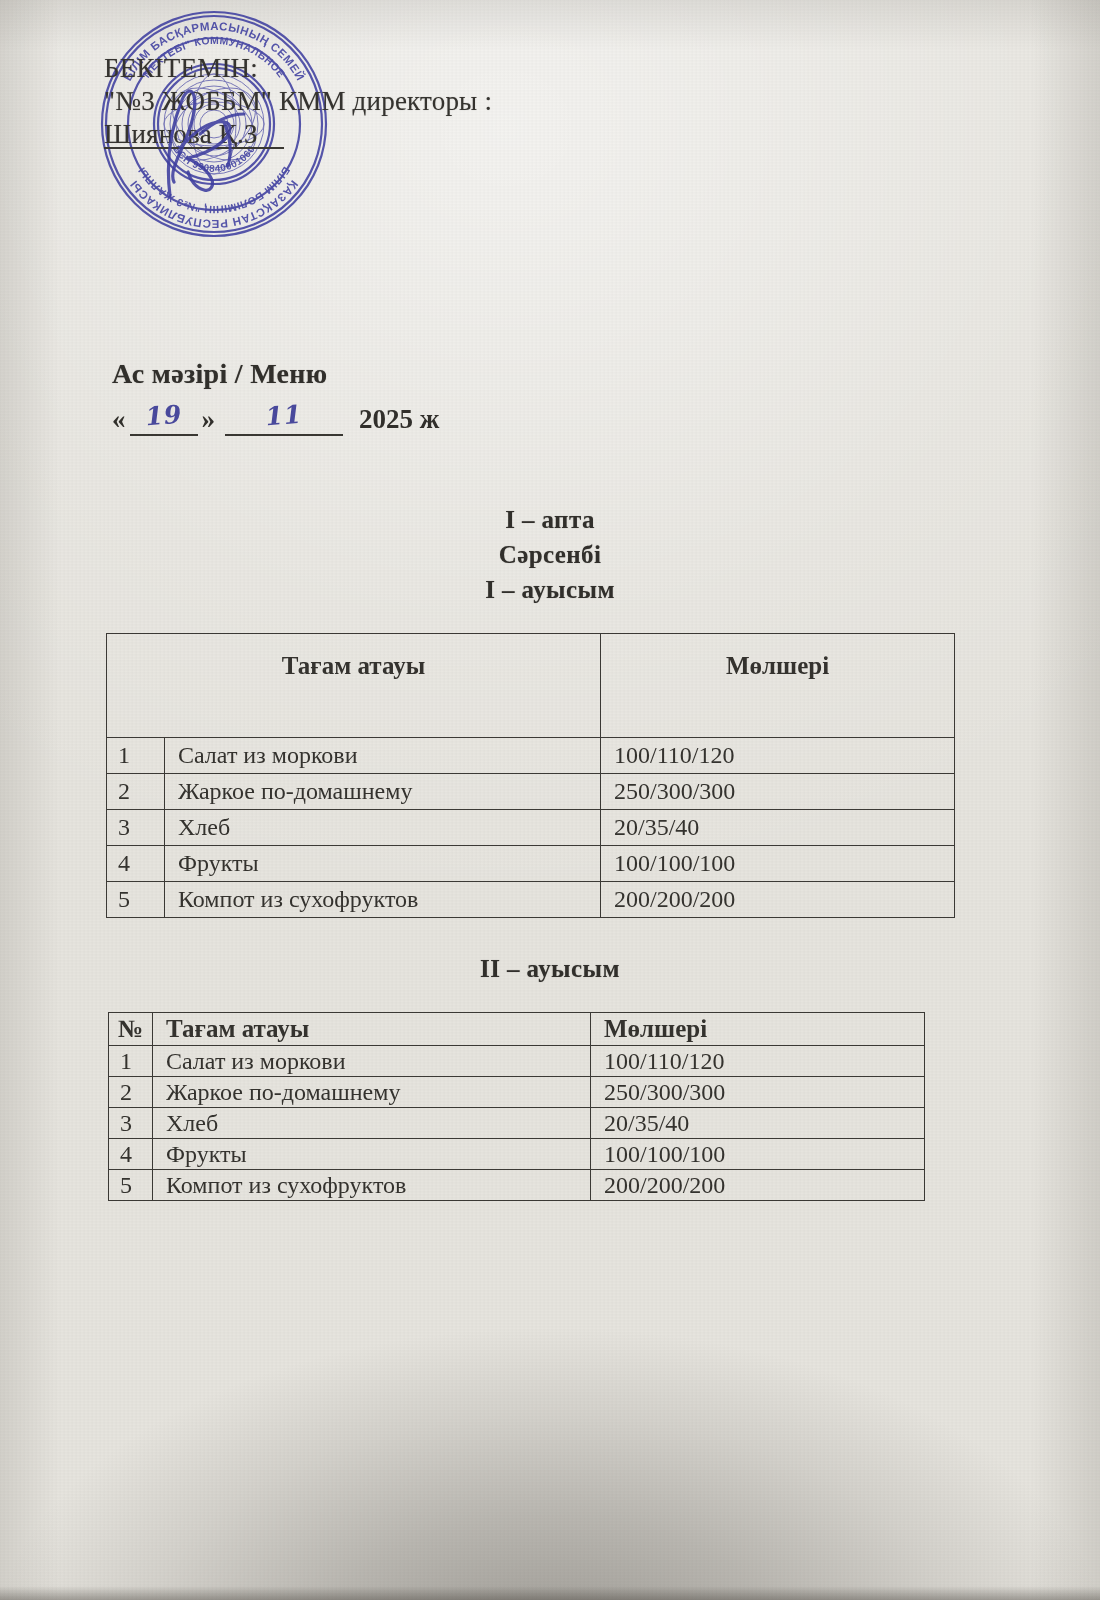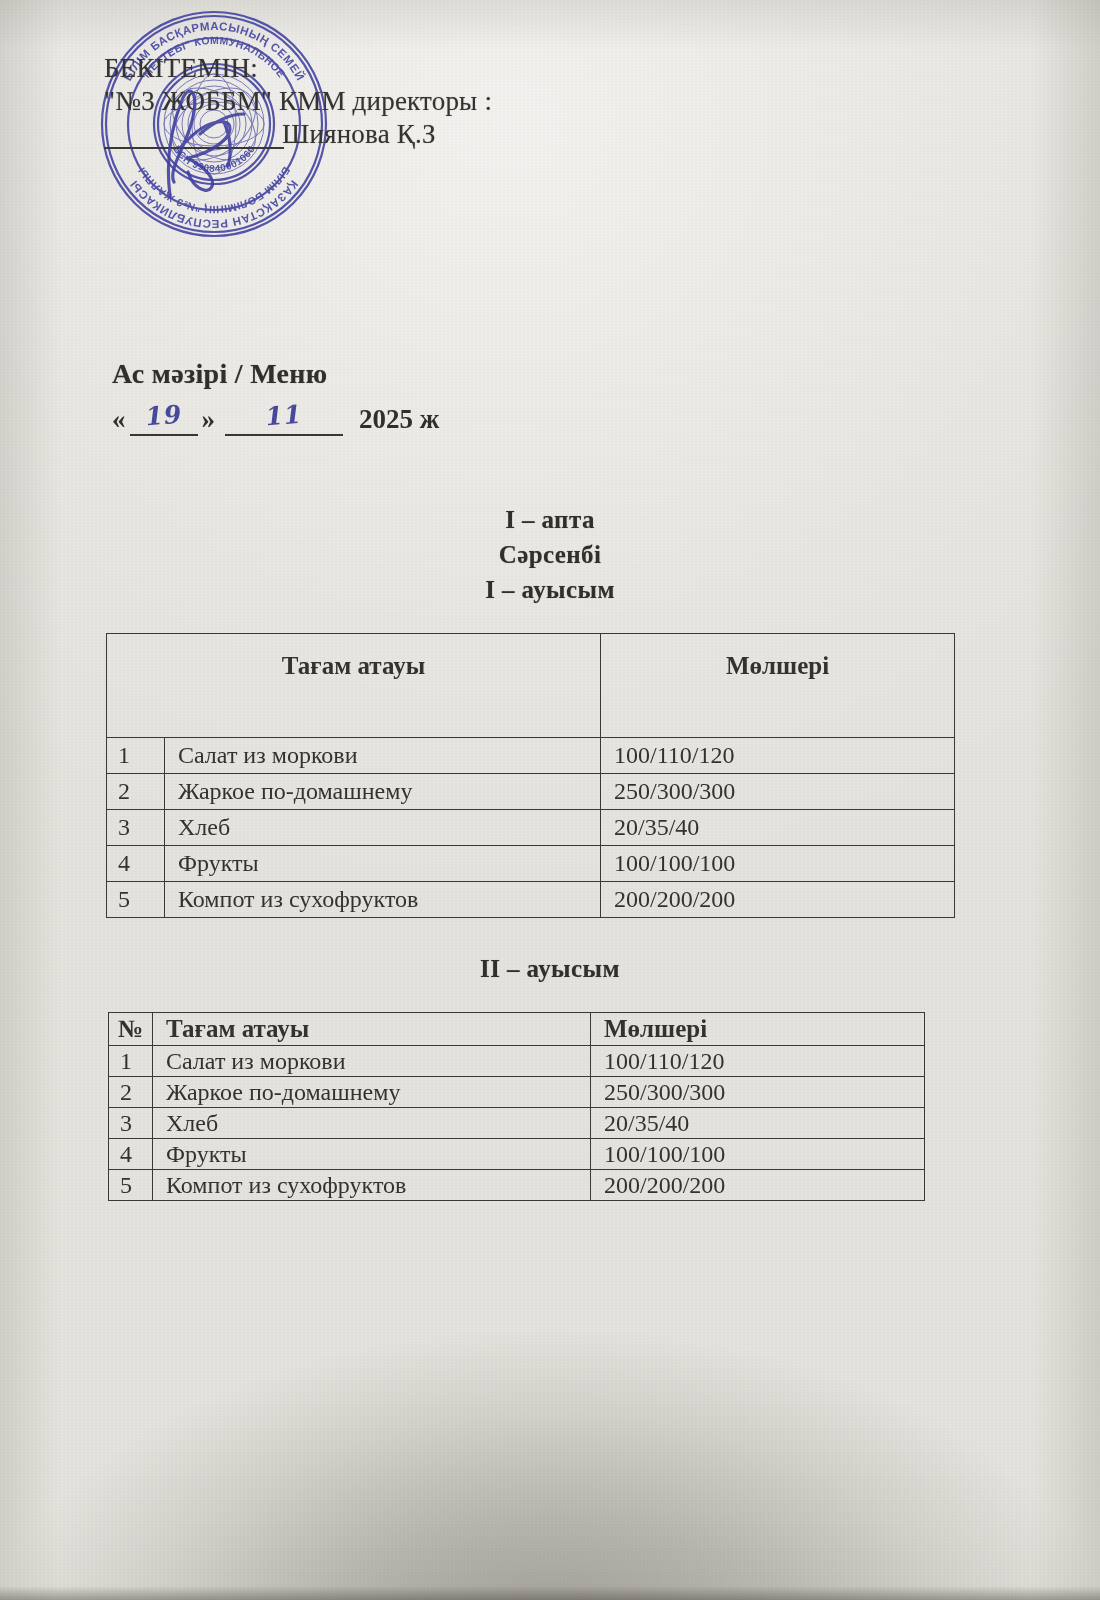--- a/index.html
+++ b/index.html
@@ -79,21 +79,20 @@
     font-size: 27px;
     line-height: 33px;
     letter-spacing: 0.2px;
     white-space: nowrap;
     color: #35332f;
     text-shadow: 0 0 1px rgba(53,51,47,0.35);
   }
   #approval-line-1 { font-weight: 400; }
   #approval-line-2 { font-weight: 400; }
   #approval-line-3 {
-    padding-left: 178px;
     position: relative;
   }
 
   
   #signature-rule {
     position: absolute;
     left: 104px;
     top: 147px;
     width: 180px;
     height: 0;

